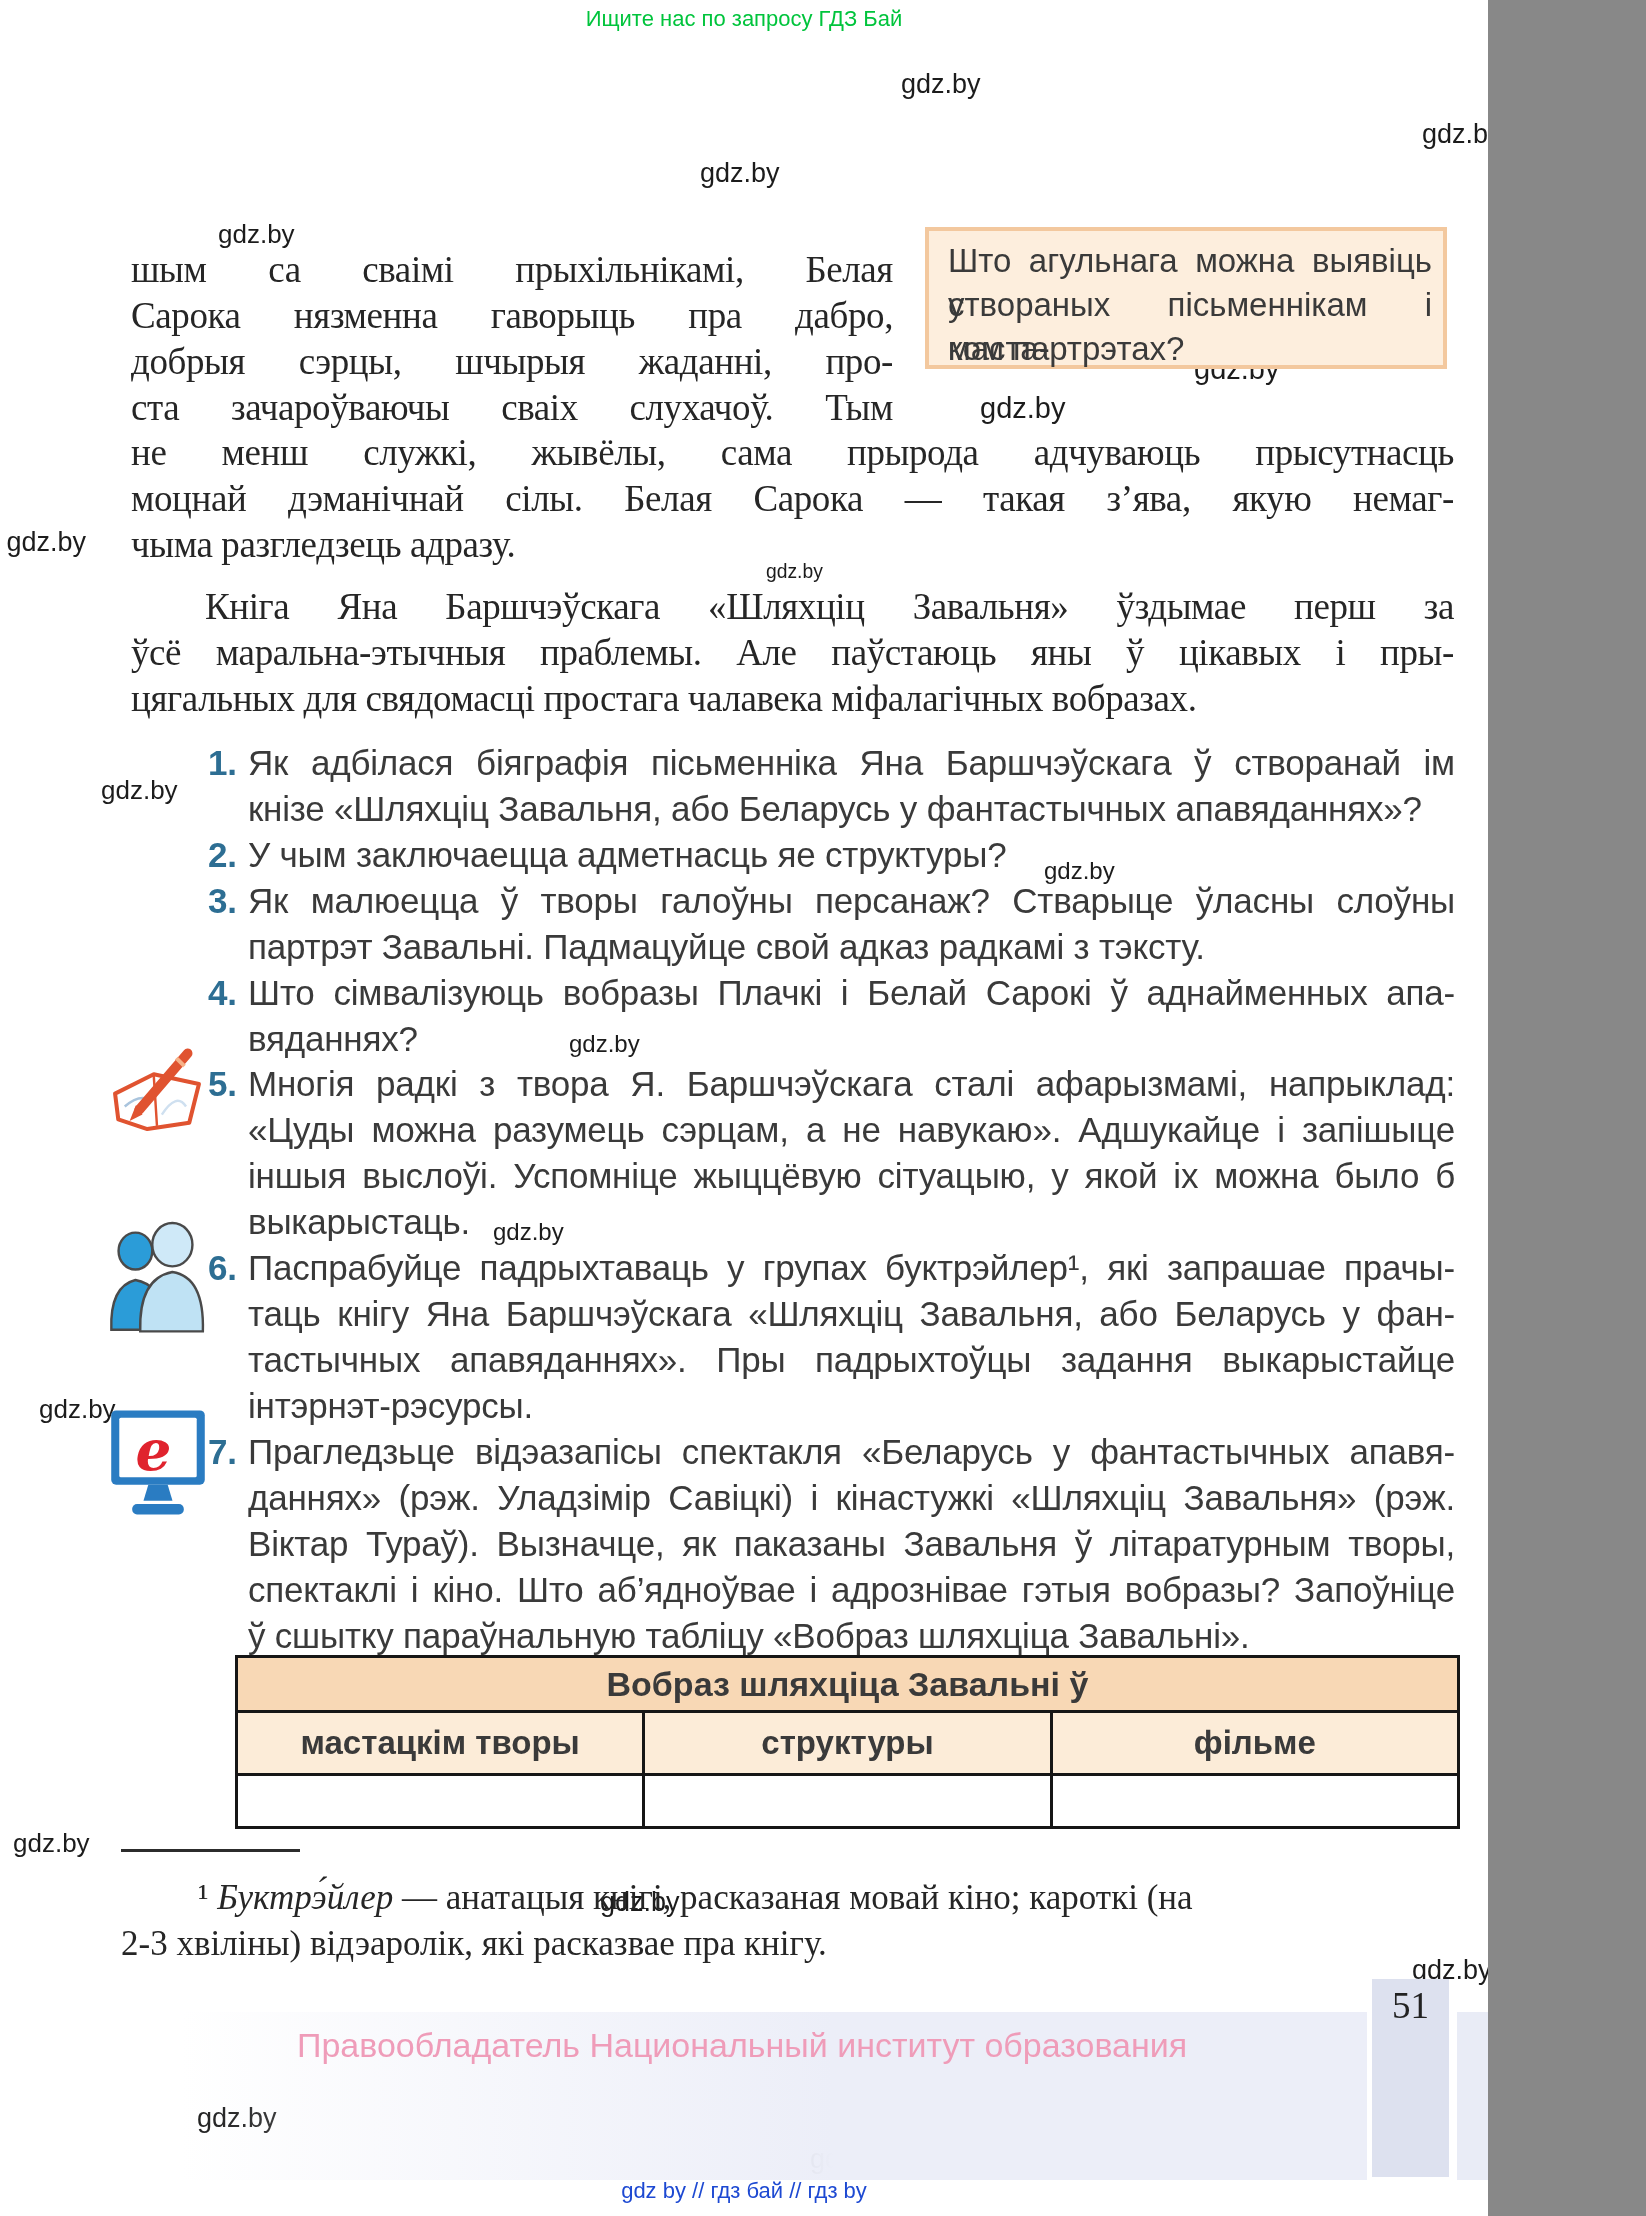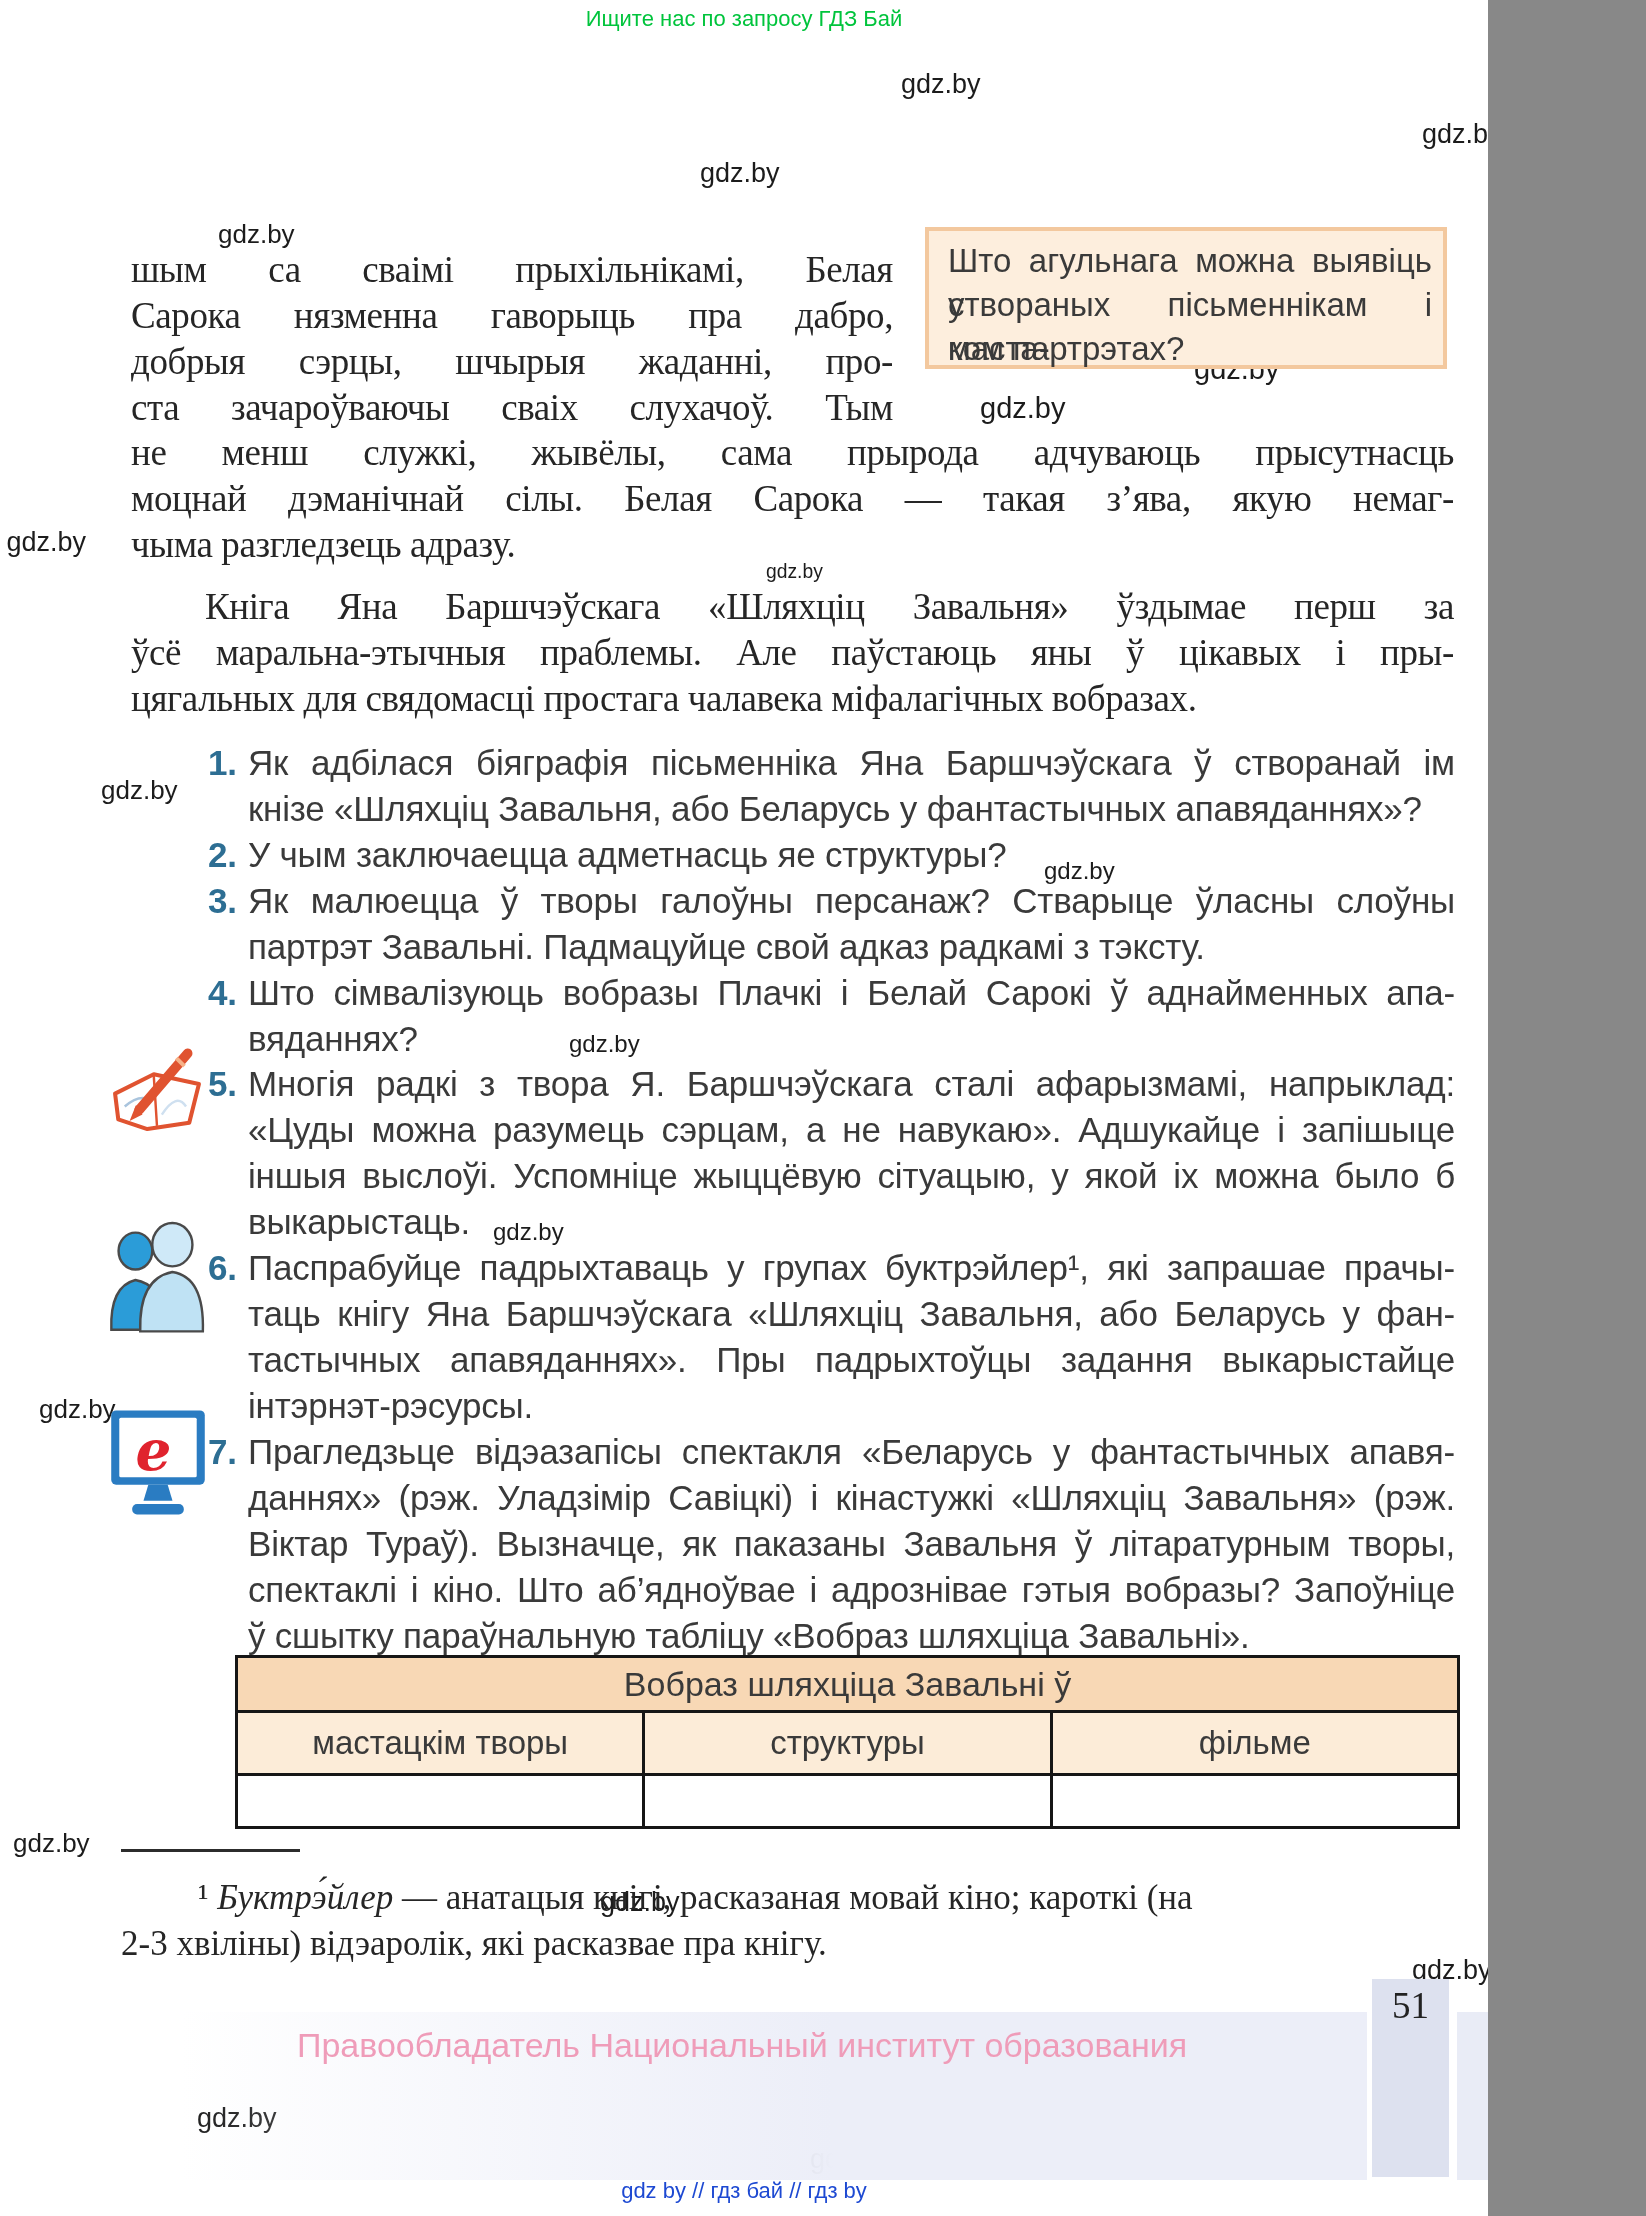--- a/index.html
+++ b/index.html
@@ -25,21 +25,21 @@
   .qbox-inner .bline{height:44px;line-height:44px;}
   .bjust{text-align:justify;text-align-last:justify;}
   
   .task{position:absolute;left:208px;width:1247px;font-size:35px;letter-spacing:-0.2px;color:#3a3a3a;}
   .tnum{position:absolute;left:0;top:0;height:46px;line-height:46px;font-weight:bold;color:#2d6e93;}
   .tlines{margin-left:40px;}
   
   .icon{position:absolute;}
   
   .ctable{left:235px;top:1655px;width:1225px;border-collapse:collapse;table-layout:fixed;}
-  .ctable td,.ctable th{border:3.2px solid #161616;font-weight:normal;color:#3a3a3a;}
+  .ctable td,.ctable th{border:3.2px solid #161616;font-weight:bold;color:#3a3a3a;}
   .ctable .ttl{background:#f8d8b5;height:50px;font-size:34px;text-align:center;}
   .ctable .sub{background:#fcecd8;height:58px;font-size:33px;text-align:center;}
   .ctable .emp{background:#ffffff;height:48px;}
   
   .fdivider{left:121px;top:1849px;width:179px;height:3.2px;background:#2c2c2c;}
   #footnote{left:121px;top:1875px;width:1334px;font-size:35px;}
   #footnote .fl1{height:46px;line-height:46px;text-indent:77px;white-space:nowrap;}
   #footnote .fl2{height:46px;line-height:46px;white-space:nowrap;}
   .fterm{font-style:italic;}
   

